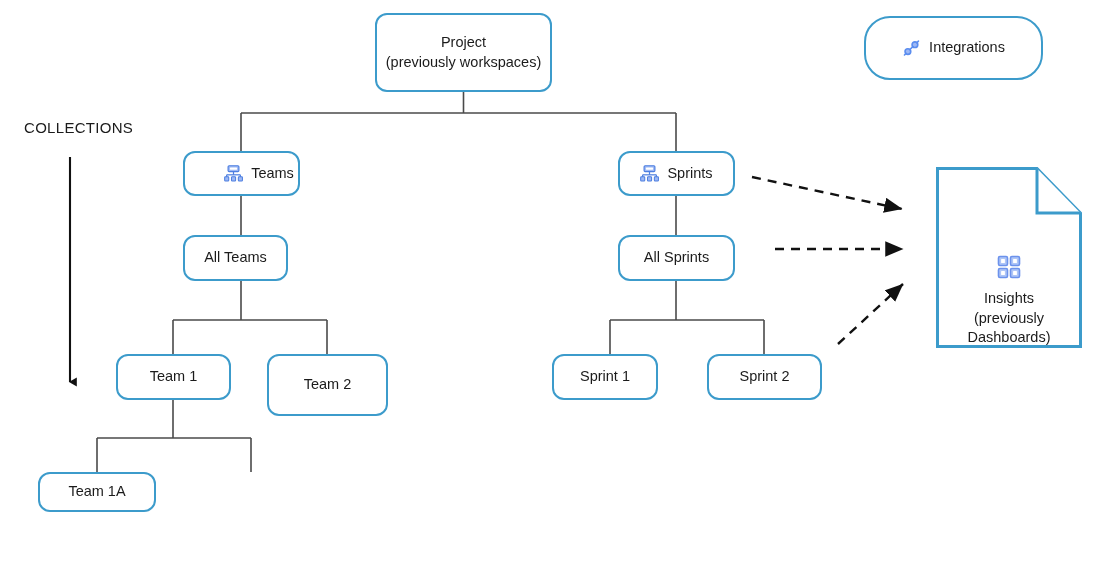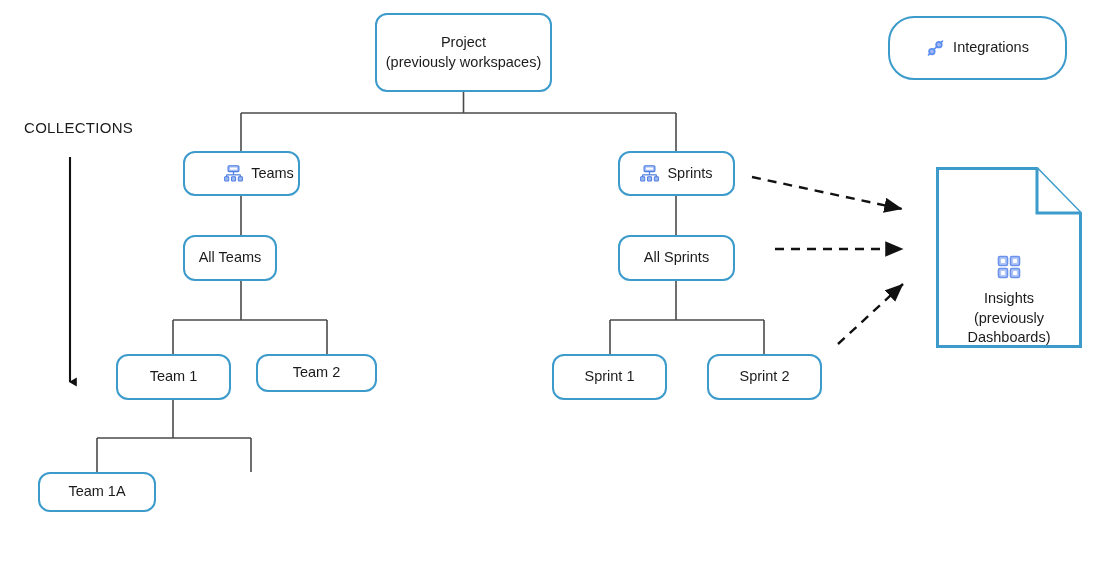--- a/index.html
+++ b/index.html
@@ -155,21 +155,21 @@
     </g>
   </svg>
 
   <div class="caption" style="left:24px; top:119px;">COLLECTIONS</div>
 
   <div class="node" style="left:375px; top:13px; width:177px; height:79px;">
     <span class="label">Project
 (previously workspaces)</span>
   </div>
 
-  <div class="node pill" style="left:864px; top:16px; width:179px; height:64px;margin-left:24px;">
+  <div class="node pill" style="left:864px; top:16px; width:179px; height:64px;">
     <span class="icon">
       <svg width="19" height="19" viewBox="0 0 20 20" xmlns="http://www.w3.org/2000/svg">
         <g fill="none" stroke="#5B8DEF" stroke-width="1.7" stroke-linecap="round">
           <circle cx="6.2" cy="13.2" r="3.0" fill="#9DB8F5" stroke="#5B8DEF"></circle>
           <circle cx="13.6" cy="6.0" r="3.0" fill="#9DB8F5" stroke="#5B8DEF"></circle>
           <line x1="8.3" y1="11.1" x2="11.5" y2="8.0"></line>
           <line x1="2.6" y1="16.8" x2="4.3" y2="15.1"></line>
           <line x1="15.6" y1="4.0" x2="17.3" y2="2.3"></line>
         </g>
       </svg>
@@ -204,37 +204,37 @@
         <line x1="2.8" y1="11.4" x2="2.8" y2="13.6" stroke="#4E7FE0" stroke-width="1.3"></line>
         <line x1="17.2" y1="11.4" x2="17.2" y2="13.6" stroke="#4E7FE0" stroke-width="1.3"></line>
         <rect x="0.7" y="13.5" width="4.3" height="4.3" rx="0.8" fill="#9DB8F5" stroke="#4E7FE0" stroke-width="1.1"></rect>
         <rect x="7.9" y="13.5" width="4.3" height="4.3" rx="0.8" fill="#9DB8F5" stroke="#4E7FE0" stroke-width="1.1"></rect>
         <rect x="15.1" y="13.5" width="4.3" height="4.3" rx="0.8" fill="#9DB8F5" stroke="#4E7FE0" stroke-width="1.1"></rect>
       </svg>
     </span>
     <span class="label">Sprints</span>
   </div>
 
-  <div class="node" style="left:183px; top:235px; width:94px; height:46px;">
+  <div class="node" style="left:183px; top:235px; width:105px; height:46px;">
     <span class="label">All Teams</span>
   </div>
 
   <div class="node" style="left:618px; top:235px; width:117px; height:46px;">
     <span class="label">All Sprints</span>
   </div>
 
   <div class="node" style="left:116px; top:354px; width:115px; height:46px;">
     <span class="label">Team 1</span>
   </div>
 
-  <div class="node" style="left:256px; top:354px; width:121px; height:38px;">
+  <div class="node" style="left:267px; top:354px; width:121px; height:62px;">
     <span class="label">Team 2</span>
   </div>
 
-  <div class="node" style="left:552px; top:354px; width:115px; height:46px;">
+  <div class="node" style="left:552px; top:354px; width:106px; height:46px;">
     <span class="label">Sprint 1</span>
   </div>
 
   <div class="node" style="left:707px; top:354px; width:115px; height:46px;">
     <span class="label">Sprint 2</span>
   </div>
 
   <div class="node" style="left:38px; top:472px; width:118px; height:40px;">
     <span class="label">Team 1A</span>
   </div>

